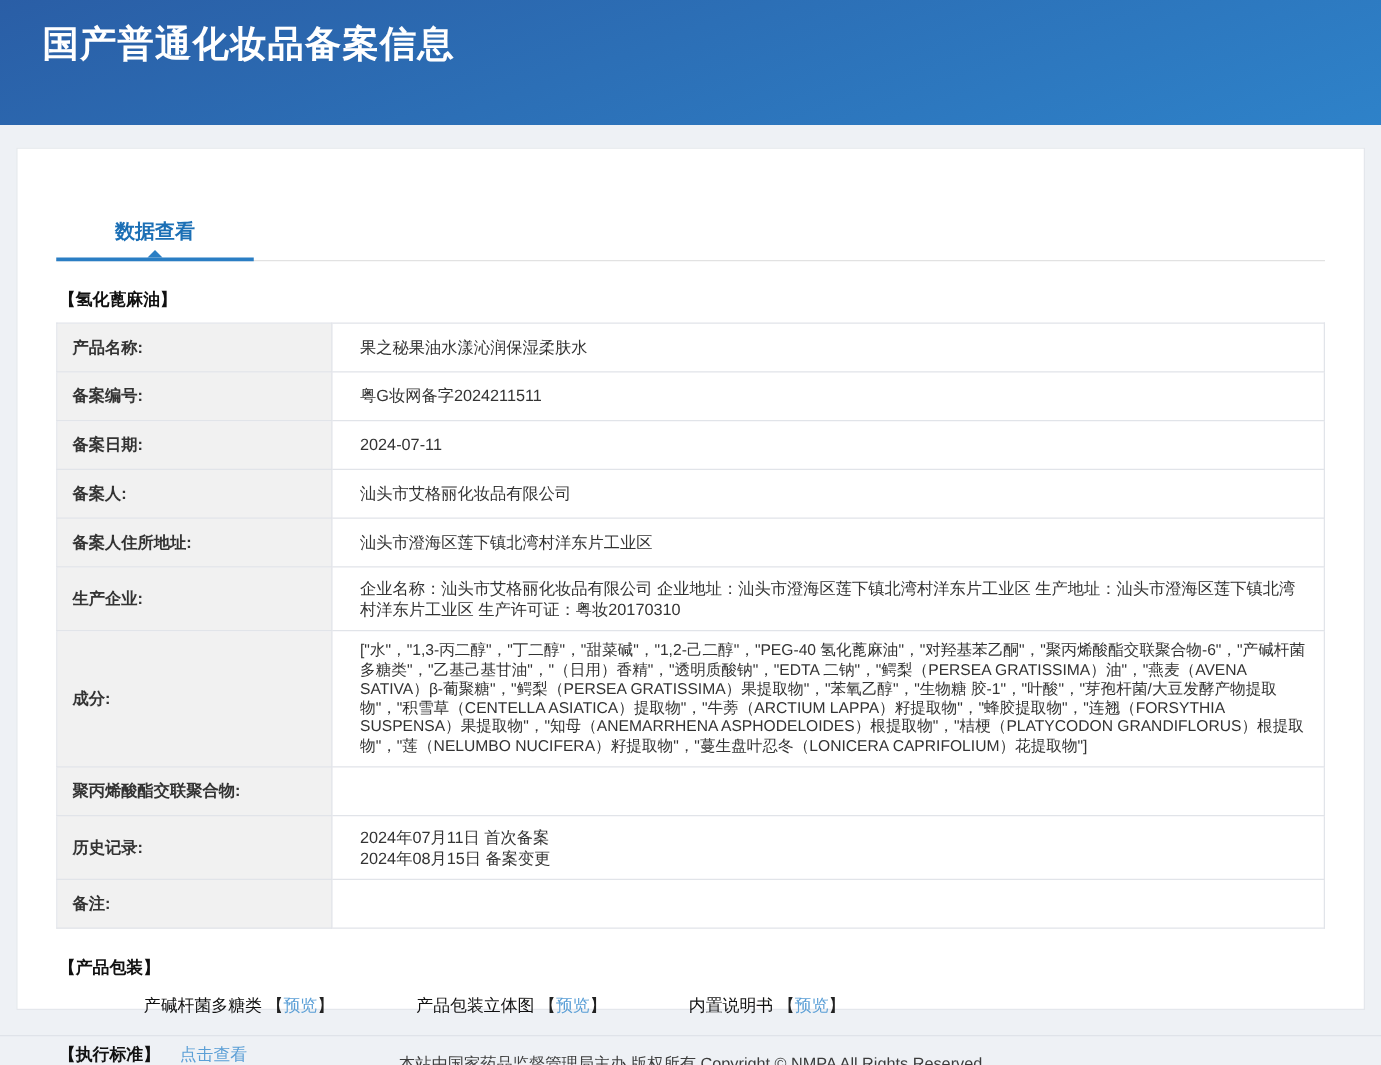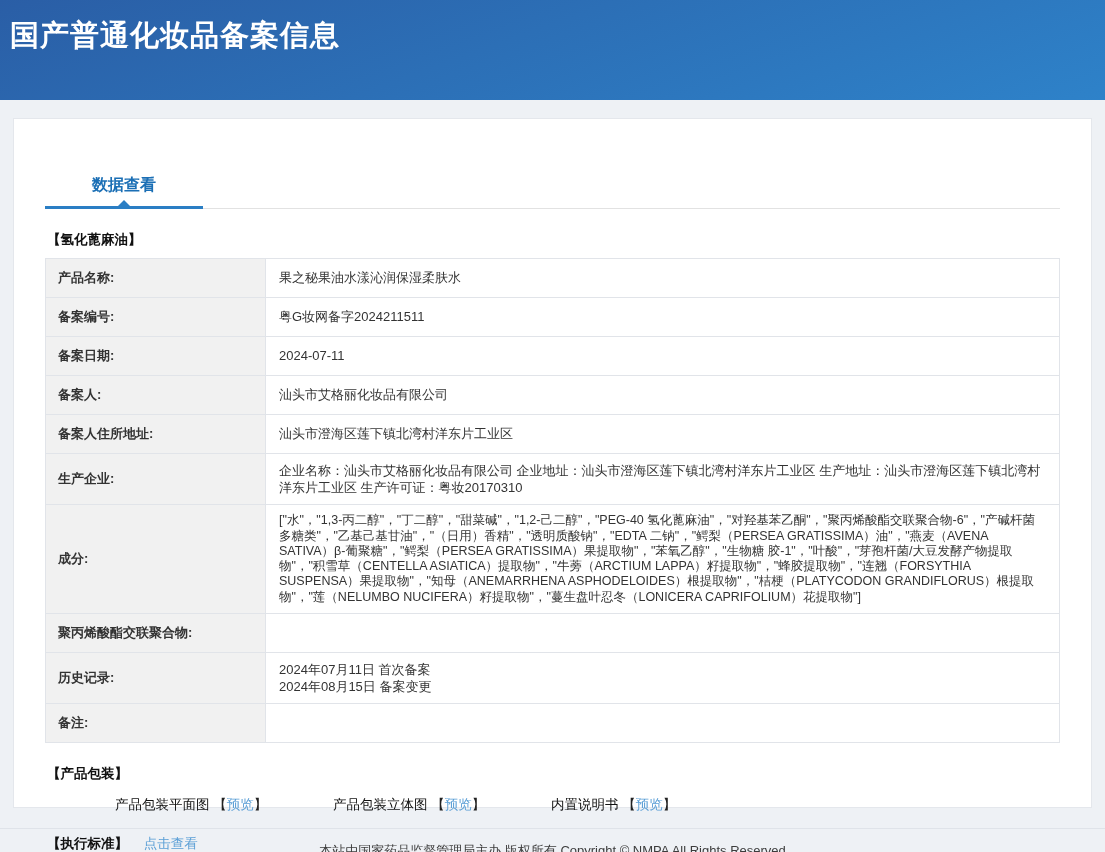--- a/index.html
+++ b/index.html
@@ -6,20 +6,21 @@
   html, body {
     width: 1105px; height: 852px;
     font-family: "Liberation Sans", "DejaVu Sans", sans-serif;
     background: #eef1f5;
     overflow: hidden;
   }
   
   .site-header {
     height: 100px;
     background: linear-gradient(160deg, #2a5ea6 0%, #2c6fb6 45%, #2e82c9 100%);
+    padding-left: 24px;
   }
   .site-header h1 {
     color: #ffffff;
     font-size: 29px;
     font-weight: bold;
     letter-spacing: 1px;
     padding: 16px 0 0 10px;
   }
   
   .card {
@@ -80,21 +81,21 @@
   }
   td.lbl {
     width: 220px;
     background: #f1f1f1;
     font-weight: bold;
     color: #222222;
     padding: 10px 10px 10px 12px;
   }
   td.val {
     background: #ffffff;
-    padding: 8px 14px 8px 13px;
+    padding: 8px 14px 8px 22px;
     line-height: 1.32;
     white-space: pre-line;
   }
   td.val.small { font-size: 12.5px; line-height: 1.22; }
   tr.row-name td, tr.row-no td, tr.row-date td, tr.row-person td, tr.row-addr td { height: 36px; }
   tr.row-empty td { height: 37px; }
   
   .pack-items {
     margin: 13px 0 0 70px;
     font-size: 13.5px;
@@ -186,21 +187,21 @@
         <td class="lbl">备注:</td>
         <td class="val"></td>
       </tr>
     </tbody>
   </table>
 
   <div class="section-title">【产品包装】</div>
 
   <div class="pack-items">
     <span class="pack-item">
-      <span>产品包装平面图</span>
+      <span>产碱杆菌多糖类</span>
       <span class="bracket">【</span><a class="link">预览</a><span class="bracket">】</span>
     </span>
     <span class="pack-item">
       <span>产品包装立体图</span>
       <span class="bracket">【</span><a class="link">预览</a><span class="bracket">】</span>
     </span>
     <span class="pack-item">
       <span>内置说明书</span>
       <span class="bracket">【</span><a class="link">预览</a><span class="bracket">】</span>
     </span>

